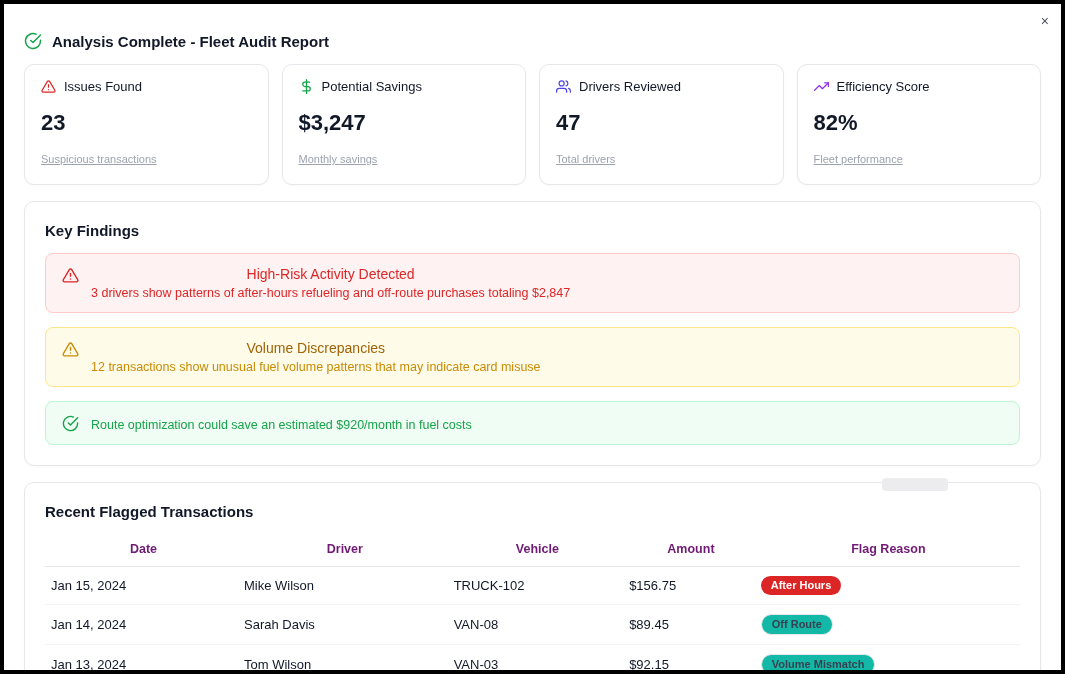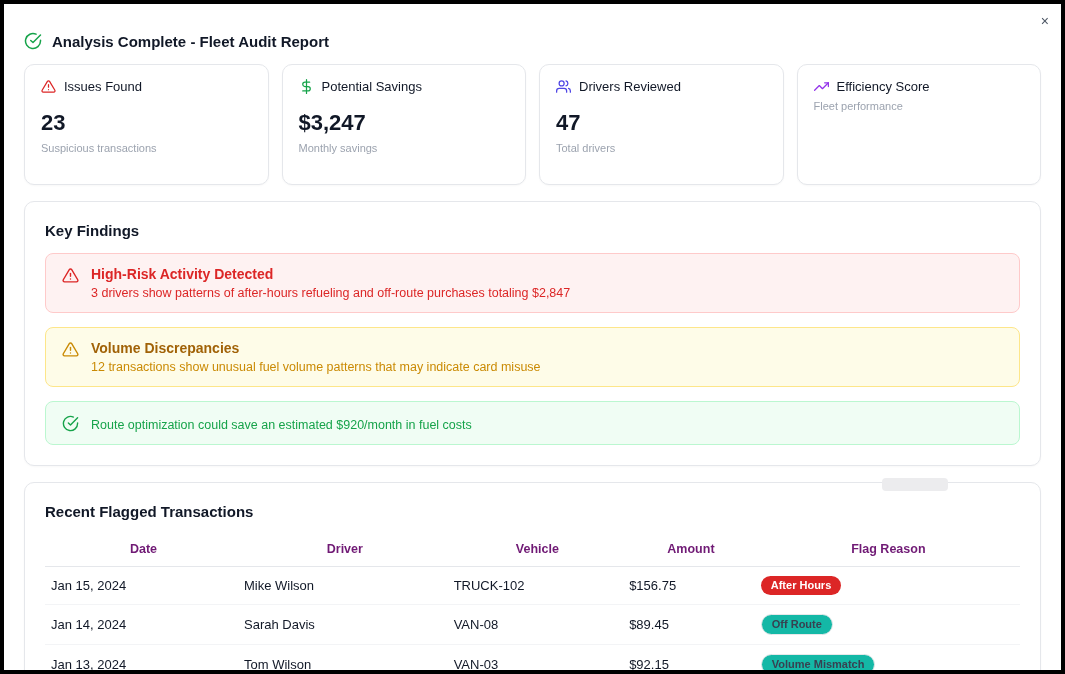--- a/index.html
+++ b/index.html
@@ -37,41 +37,41 @@
     flex: 1 1 0;
     border: 1px solid #e5e7eb; border-radius: 10px;
     background: #ffffff;
     padding: 14px 16px 16px 16px;
     height: 121px;
     box-shadow: 0 1px 2px rgba(0,0,0,0.03);
   }
   .stat-top { display: flex; align-items: flex-end; gap: 8px; }
   .stat-label { font-size: 13px; font-weight: 500; color: #111827; }
   .stat-value { font-size: 22px; font-weight: 700; margin-top: 16px; color: #111827; }
-  .stat-sub { font-size: 11px; color: #9ca3af; margin-top: 6px; }
+  .stat-sub { font-size: 11px; color: #9ca3af; margin-top: 17px; text-decoration: underline; }
 
   
   .section-card {
     border: 1px solid #e5e7eb; border-radius: 10px;
     background: #ffffff;
     margin: 16px 20px 0 20px;
     padding: 20px;
     box-shadow: 0 1px 2px rgba(0,0,0,0.03);
   }
   .section-card h2 { font-size: 15px; font-weight: 700; color: #111827; }
 
   
   .banner {
     display: flex; gap: 12px; align-items: flex-start;
     border-radius: 8px;
     padding: 12px 16px;
     margin-top: 14px;
     border: 1px solid transparent;
   }
-  .banner .b-title { font-size: 14px; font-weight: 700; }
+  .banner .b-title { font-size: 14px; font-weight: 400; text-align: center; }
   .banner .b-desc  { font-size: 12.5px; margin-top: 4px; }
   .banner .icon { margin-top: 1px; }
   .banner-danger  { background: #fef2f2; border-color: #fecaca; }
   .banner-danger .b-title { color: #dc2626; }
   .banner-danger .b-desc  { color: #dc2626; }
   .banner-warn    { background: #fefce8; border-color: #fde68a; }
   .banner-warn .b-title { color: #a16207; }
   .banner-warn .b-desc  { color: #ca8a04; }
   .banner-ok      { background: #f0fdf4; border-color: #bbf7d0; }
   .banner-ok .b-title { color: #15803d; }
@@ -171,20 +171,21 @@
   <div class="stat-card">
     <div class="stat-top">
       <span class="icon">
         <svg width="15" height="15" viewBox="0 0 24 24" fill="none" stroke="#9333ea" stroke-width="2" stroke-linecap="round" stroke-linejoin="round">
           <polyline points="23 6 13.5 15.5 8.5 10.5 1 18"></polyline>
             <polyline points="17 6 23 6 23 12"></polyline>
         </svg>
       </span>
       <span class="stat-label">Efficiency Score</span>
     </div>
+    <div class="stat-value">82%</div>
     <div class="stat-sub">Fleet performance</div>
   </div>
 </div>
 
 <section class="section-card">
   <h2>Key Findings</h2>
 
   <div class="banner banner-danger">
     <span class="icon">
       <svg width="17" height="17" viewBox="0 0 24 24" fill="none" stroke="#dc2626" stroke-width="2" stroke-linecap="round" stroke-linejoin="round">

